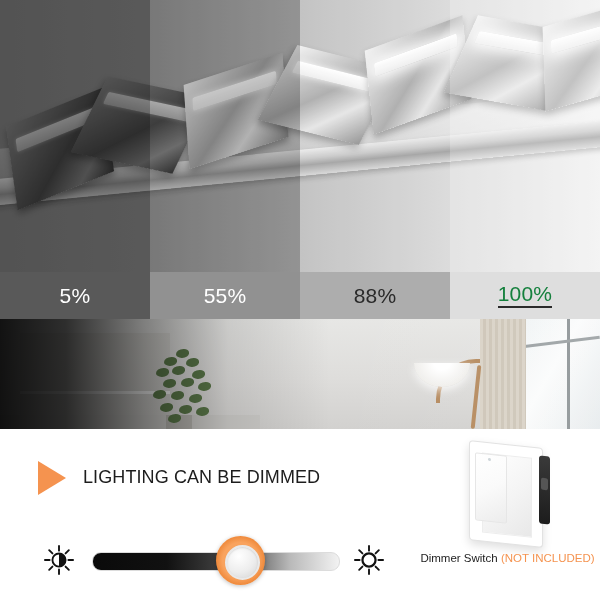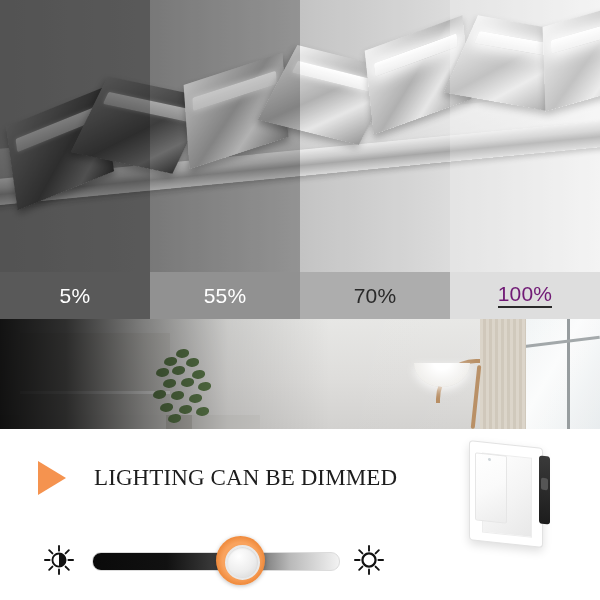--- a/index.html
+++ b/index.html
@@ -79,21 +79,21 @@
     border-left:4px solid #b58a5e;border-top:4px solid #b58a5e;
     border-radius:40px 0 0 0;}
   .room-dim{position:absolute;inset:0;
     background:linear-gradient(90deg,rgba(0,0,0,.92) 0%,rgba(0,0,0,.80) 11%,rgba(0,0,0,.45) 24%,rgba(0,0,0,.12) 38%,rgba(0,0,0,0) 55%,rgba(255,255,255,.10) 100%);}
 
   
   .bottom{position:absolute;left:0;top:429px;width:600px;height:171px;background:#ffffff;}
   .headline-row{position:absolute;left:38px;top:32px;display:flex;align-items:center;}
   .tri{width:0;height:0;border-top:17px solid transparent;border-bottom:17px solid transparent;
     border-left:28px solid #F5934F;}
-  .headline{margin-left:28px;font-size:23px;color:#1d1d1d;line-height:1.30;letter-spacing:.1px;font-family:Liberation Serif, serif;}
+  .headline{margin-left:17px;font-size:18px;color:#1d1d1d;line-height:1.30;letter-spacing:.1px;}
 
   
   .slider-row{position:absolute;left:44px;top:108px;width:340px;height:48px;}
   .track{position:absolute;left:48px;top:15px;width:246px;height:17px;border-radius:9px;
     background:linear-gradient(90deg,#0a0a0a 0%,#111 30%,#555 62%,#b9b9b9 80%,#f2f2f2 100%);
     border:1px solid #dcdcdc;}
   .knob-ring{position:absolute;left:172px;top:-1px;width:49px;height:49px;border-radius:50%;
     background:radial-gradient(circle,#f9a35e 52%,#ef8a3c 70%,#f5a869 100%);
     box-shadow:0 1px 4px rgba(0,0,0,.25);}
   .knob{position:absolute;left:9px;top:9px;width:31px;height:31px;border-radius:50%;
@@ -166,23 +166,23 @@
   </div>
 
   <div class="pct-strip">
     <div class="pct-cell" style="background: rgb(89, 89, 89); color: rgb(255, 255, 255);">
       <span>5%</span>
     </div>
     <div class="pct-cell" style="background: rgb(145, 145, 145); color: rgb(255, 255, 255);">
       <span>55%</span>
     </div>
     <div class="pct-cell" style="background: rgb(173, 173, 173); color: rgb(42, 42, 42);">
-      <span>70%</span>
-    </div>
-    <div class="pct-cell underline" style="background: rgb(222, 222, 222); color: #701a75; text-align: center;">
+      <span>88%</span>
+    </div>
+    <div class="pct-cell underline" style="background: rgb(222, 222, 222); color: #15803d; text-align: center;">
       <span>100%</span>
     </div>
   </div>
 
   <div class="room-strip">
     <div class="room-base"></div>
     <div class="room-cab"></div>
     <div class="room-cab-line"></div>
     <div class="room-counter"></div>
     <div class="room-window"></div>
@@ -263,15 +263,19 @@
     <div class="switch-box">
       <div class="plate">
         <div class="plate-inner"></div>
       </div>
       <div class="paddle"></div>
       <div class="led-dot"></div>
       <div class="side-slider"></div>
       <div class="side-nub"></div>
     </div>
 
+    <div class="switch-caption">
+      <span>Dimmer Switch</span>
+      <span class="na" style="color: rgb(245, 147, 79);">(NOT INCLUDED)</span>
+    </div>
 
   </div>
 </div>
 
 </body></html>

